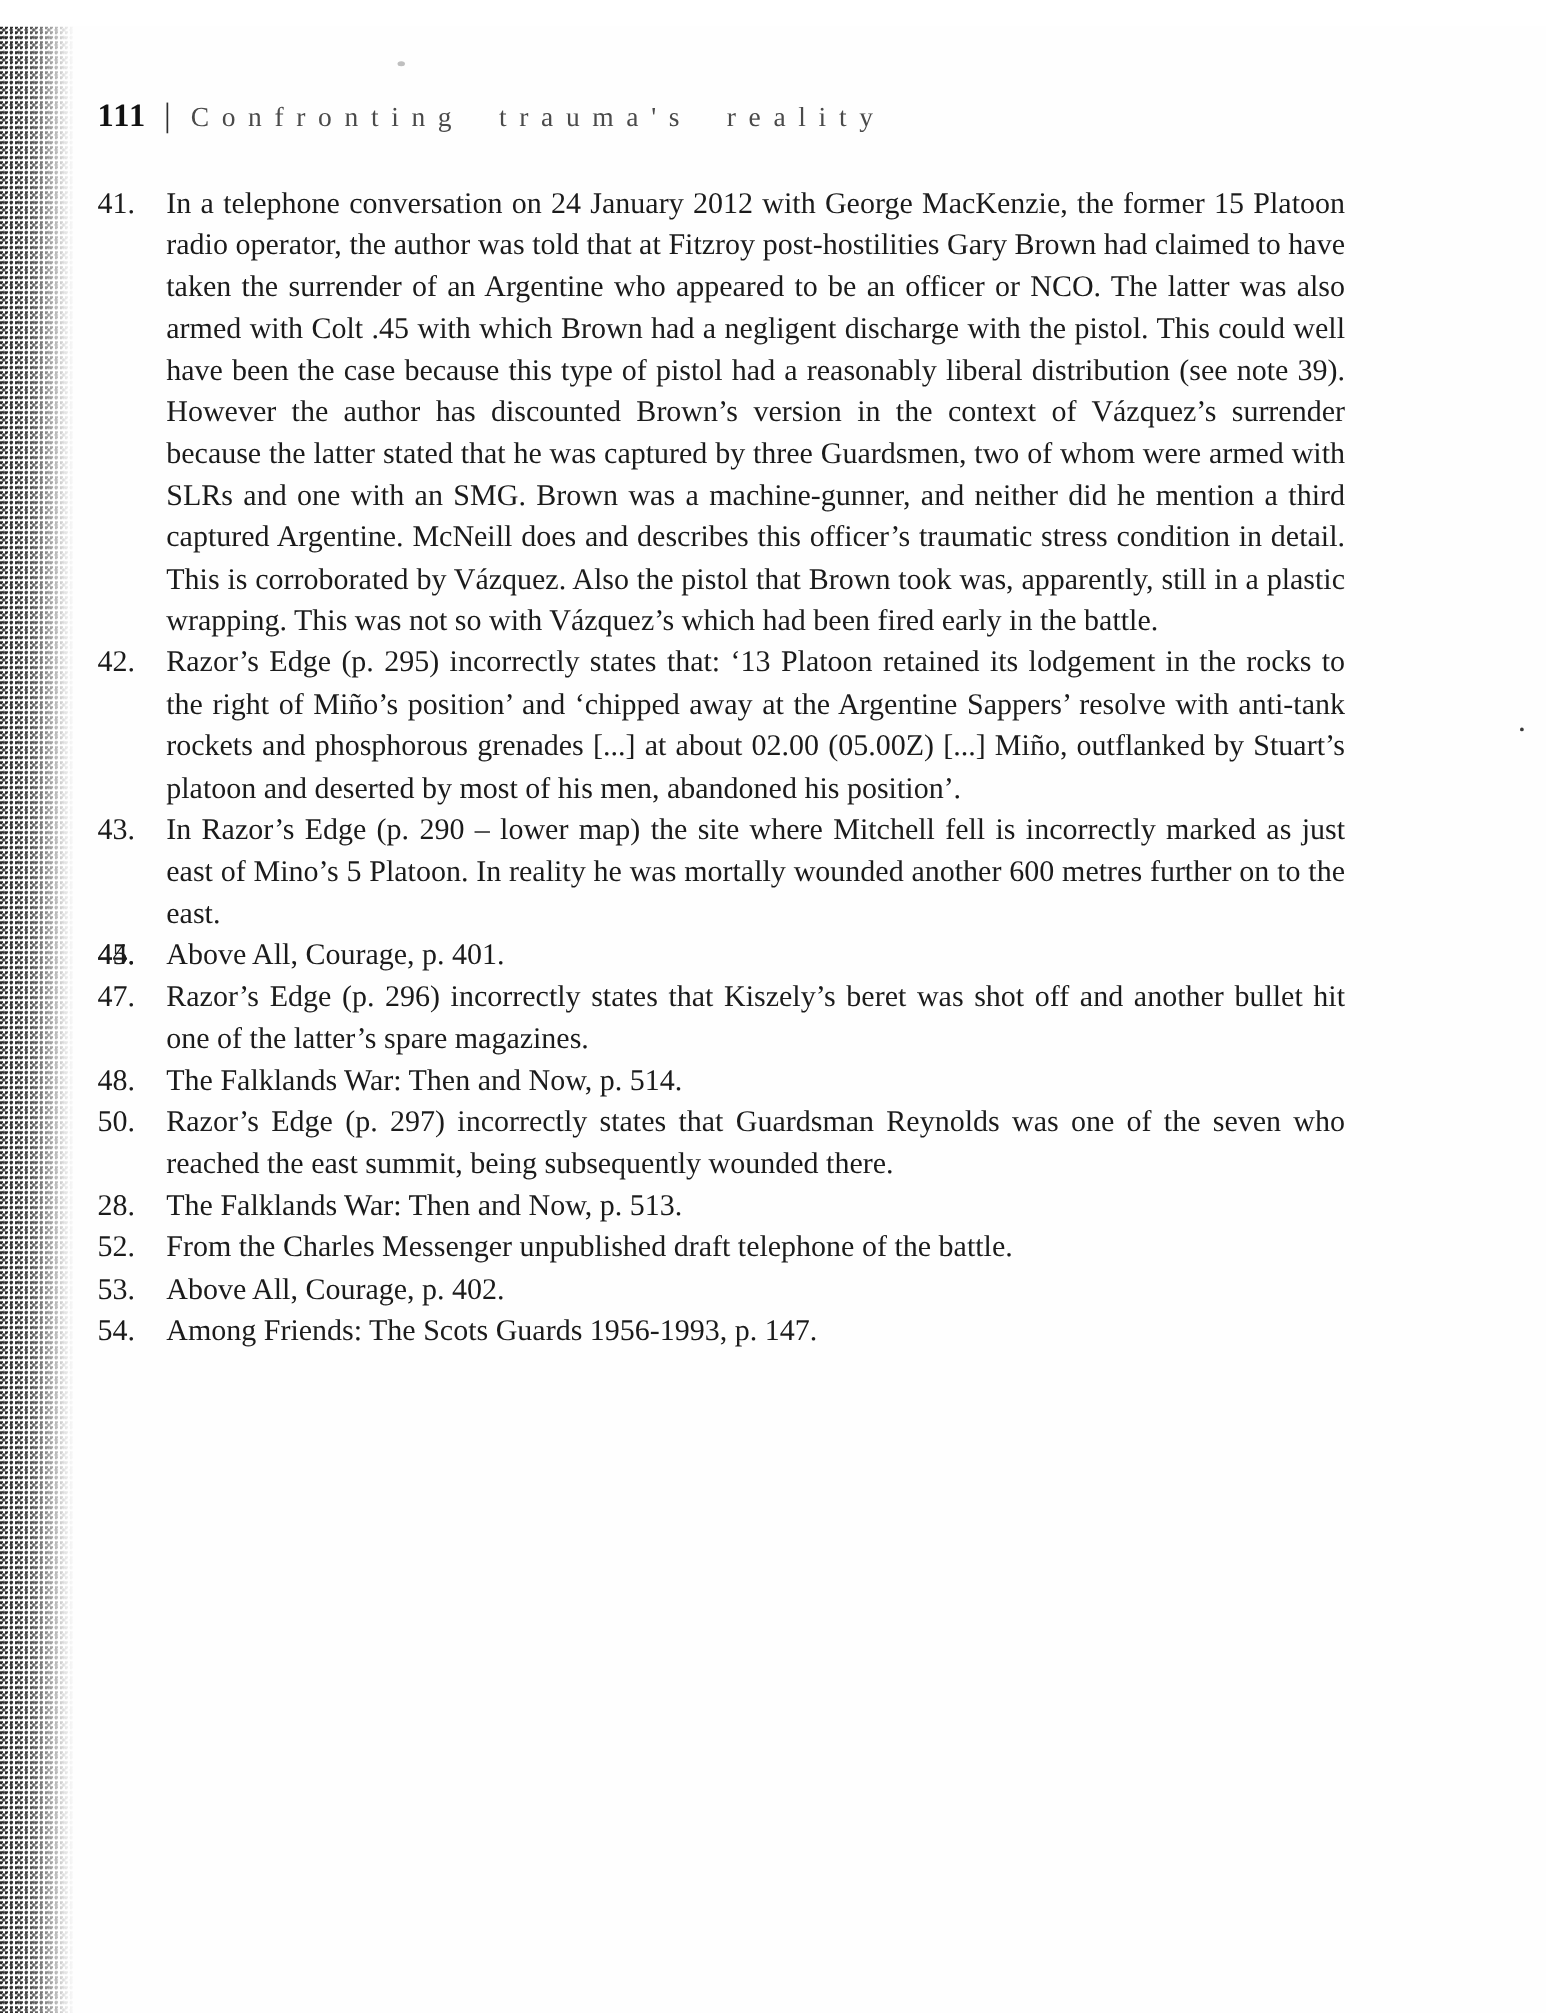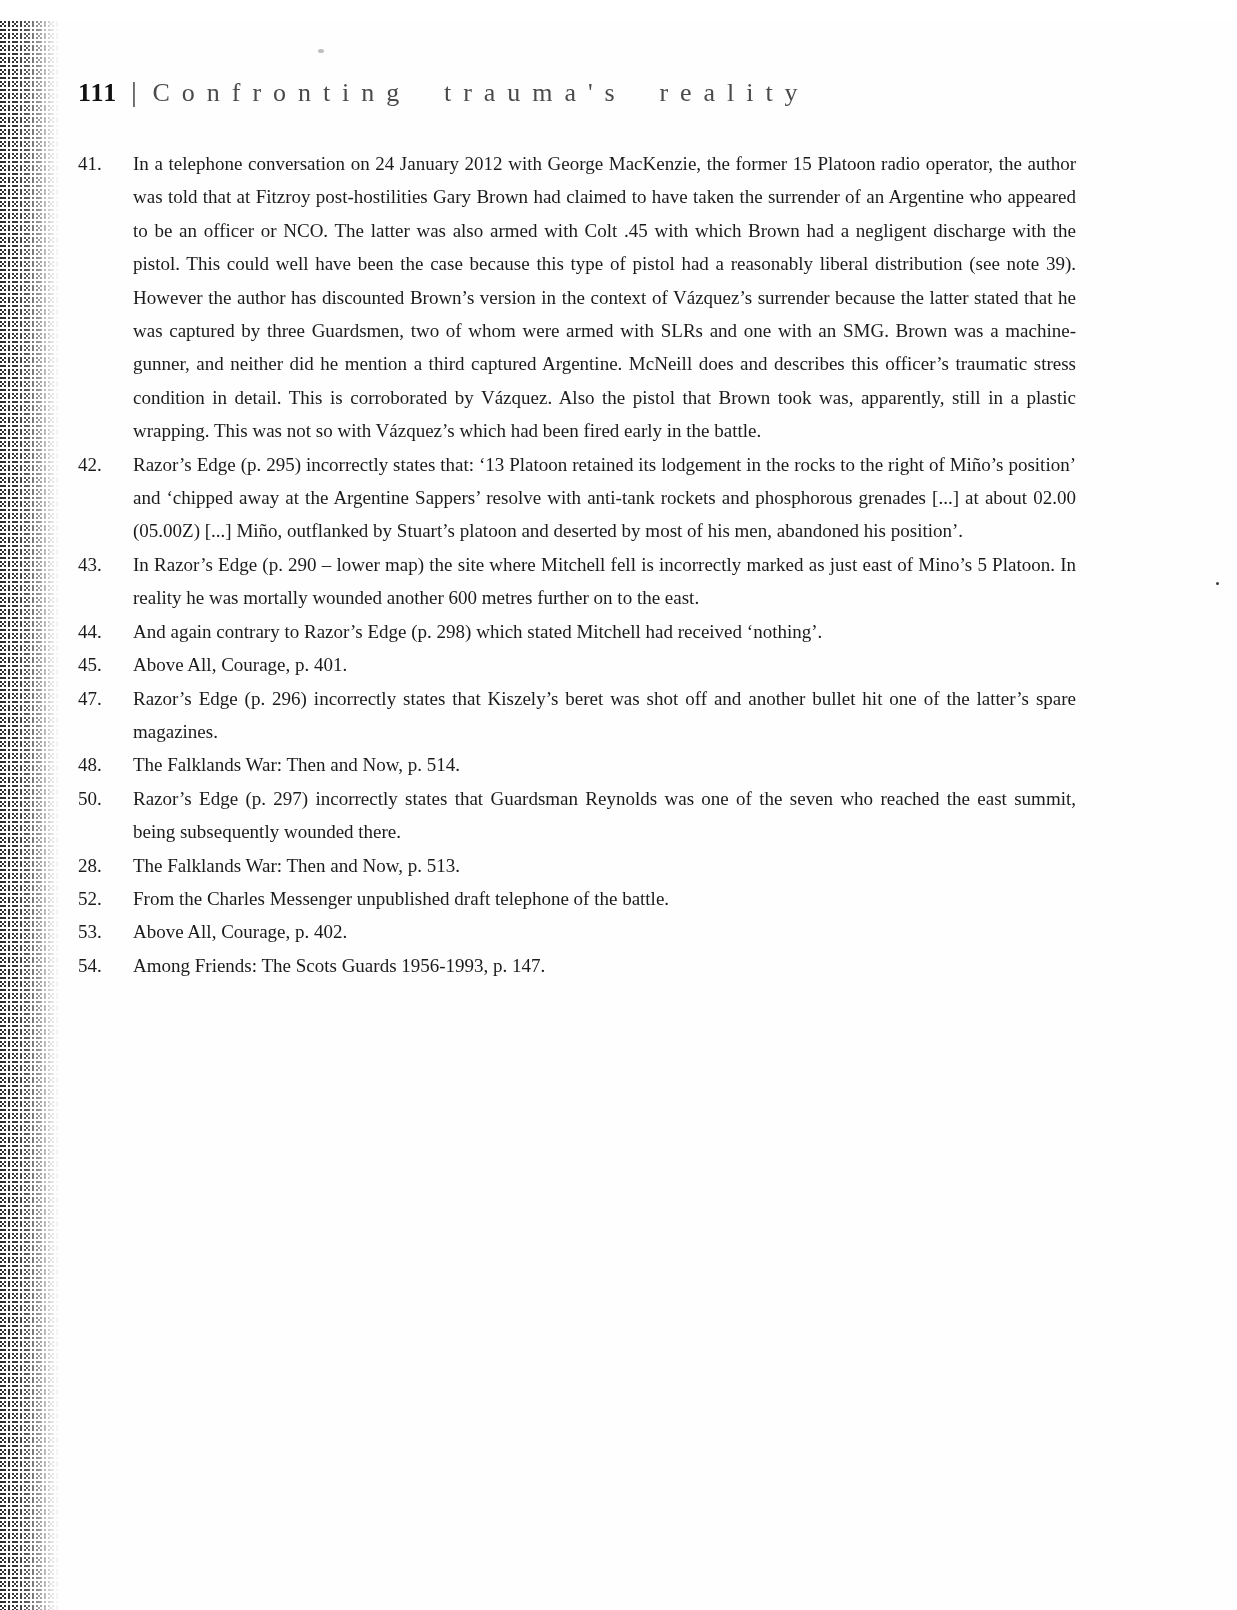--- a/index.html
+++ b/index.html
@@ -49,31 +49,31 @@
     letter-spacing: 1px;
     color: #111;
   }
   .sep {
     font-size: 27px;
     font-weight: normal;
     color: #2e2e2e;
     margin: 0 16px 0 14px;
   }
   .running-title {
-    font-size: 26px;
+    font-size: 22px;
     letter-spacing: 0.46em;
     word-spacing: 0.55em;
     color: #4a4a4a;
   }
   .notes {
     position: absolute;
     top: 126px;
     left: 78px;
     width: 998px;
-    font-size: 19px;
+    font-size: 24px;
     line-height: 33.4px;
     text-align: justify;
   }
   .note {
     position: relative;
     padding-left: 55px;
   }
   .note-num {
     position: absolute;
     left: 0;
@@ -110,21 +110,21 @@
   <header class="running-head">
     <span class="pagenum">111</span>
     <span class="sep">|</span>
     <span class="running-title">Confronting trauma's reality</span>
   </header>
 
   <main class="notes" id="notes">
       <div class="note"><span class="note-num">41.</span><span class="note-body"><span>In a telephone conversation on 24 January 2012 with George MacKenzie, the former 15 Platoon radio operator, the author was told that at Fitzroy post-hostilities Gary Brown had claimed to have taken the surrender of an Argentine who appeared to be an officer or NCO. The latter was also armed with Colt .45 with which Brown had a negligent discharge with the pistol. This could well have been the case because this type of pistol had a reasonably liberal distribution (see note 39). However the author has discounted Brown’s version in the context of Vázquez’s surrender because the latter stated that he was captured by three Guardsmen, two of whom were armed with SLRs and one with an SMG. Brown was a machine-gunner, and neither did he mention a third captured Argentine. McNeill does and describes this officer’s traumatic stress condition in detail. This is corroborated by Vázquez. Also the pistol that Brown took was, apparently, still in a plastic wrapping. This was not so with Vázquez’s which had been fired early in the battle.</span></span></div>
       <div class="note"><span class="note-num">42.</span><span class="note-body"><span class="it">Razor’s Edge</span><span> (p. 295) incorrectly states that: ‘13 Platoon retained its lodgement in the rocks to the right of Miño’s position’ and ‘chipped away at the Argentine Sappers’ resolve with anti-tank rockets and phosphorous grenades [...] at about 02.00 (05.00Z) [...] Miño, outflanked by Stuart’s platoon and deserted by most of his men, abandoned his position’.</span></span></div>
       <div class="note"><span class="note-num">43.</span><span class="note-body"><span>In </span><span class="it">Razor’s Edge</span><span> (p. 290 – lower map) the site where Mitchell fell is incorrectly marked as just east of Mino’s 5 Platoon. In reality he was mortally wounded another 600 metres further on to the east.</span></span></div>
-      <div class="note"><span class="note-num">44.</span><span class="note-body"><span>And again contrary to </span><span class="it">Razor’s Edge</span><span> (p. 298) which stated Mitchell had received ‘nothing’.</span></span></div>
+      <div class="note"><span class="note-num">44.</span></div>
       <div class="note"><span class="note-num">45.</span><span class="note-body"><span class="it">Above All, Courage</span><span>, p. 401.</span></span></div>
       <div class="note"><span class="note-num">47.</span><span class="note-body"><span class="it">Razor’s Edge</span><span> (p. 296) incorrectly states that Kiszely’s beret was shot off and another bullet hit one of the latter’s spare magazines.</span></span></div>
       <div class="note"><span class="note-num">48.</span><span class="note-body"><span class="it">The Falklands War: Then and Now</span><span>, p. 514.</span></span></div>
       <div class="note"><span class="note-num">50.</span><span class="note-body"><span class="it">Razor’s Edge</span><span> (p. 297) incorrectly states that Guardsman Reynolds was one of the seven who reached the east summit, being subsequently wounded there.</span></span></div>
       <div class="note"><span class="note-num">28.</span><span class="note-body"><span class="it">The Falklands War: Then and Now</span><span>, p. 513.</span></span></div>
       <div class="note"><span class="note-num">52.</span><span class="note-body"><span>From the Charles Messenger unpublished draft telephone of the battle.</span></span></div>
       <div class="note"><span class="note-num">53.</span><span class="note-body"><span class="it">Above All, Courage</span><span>, p. 402.</span></span></div>
       <div class="note"><span class="note-num">54.</span><span class="note-body"><span class="it">Among Friends: The Scots Guards</span><span> 1956-1993, p. 147.</span></span></div>
     </main>
 

